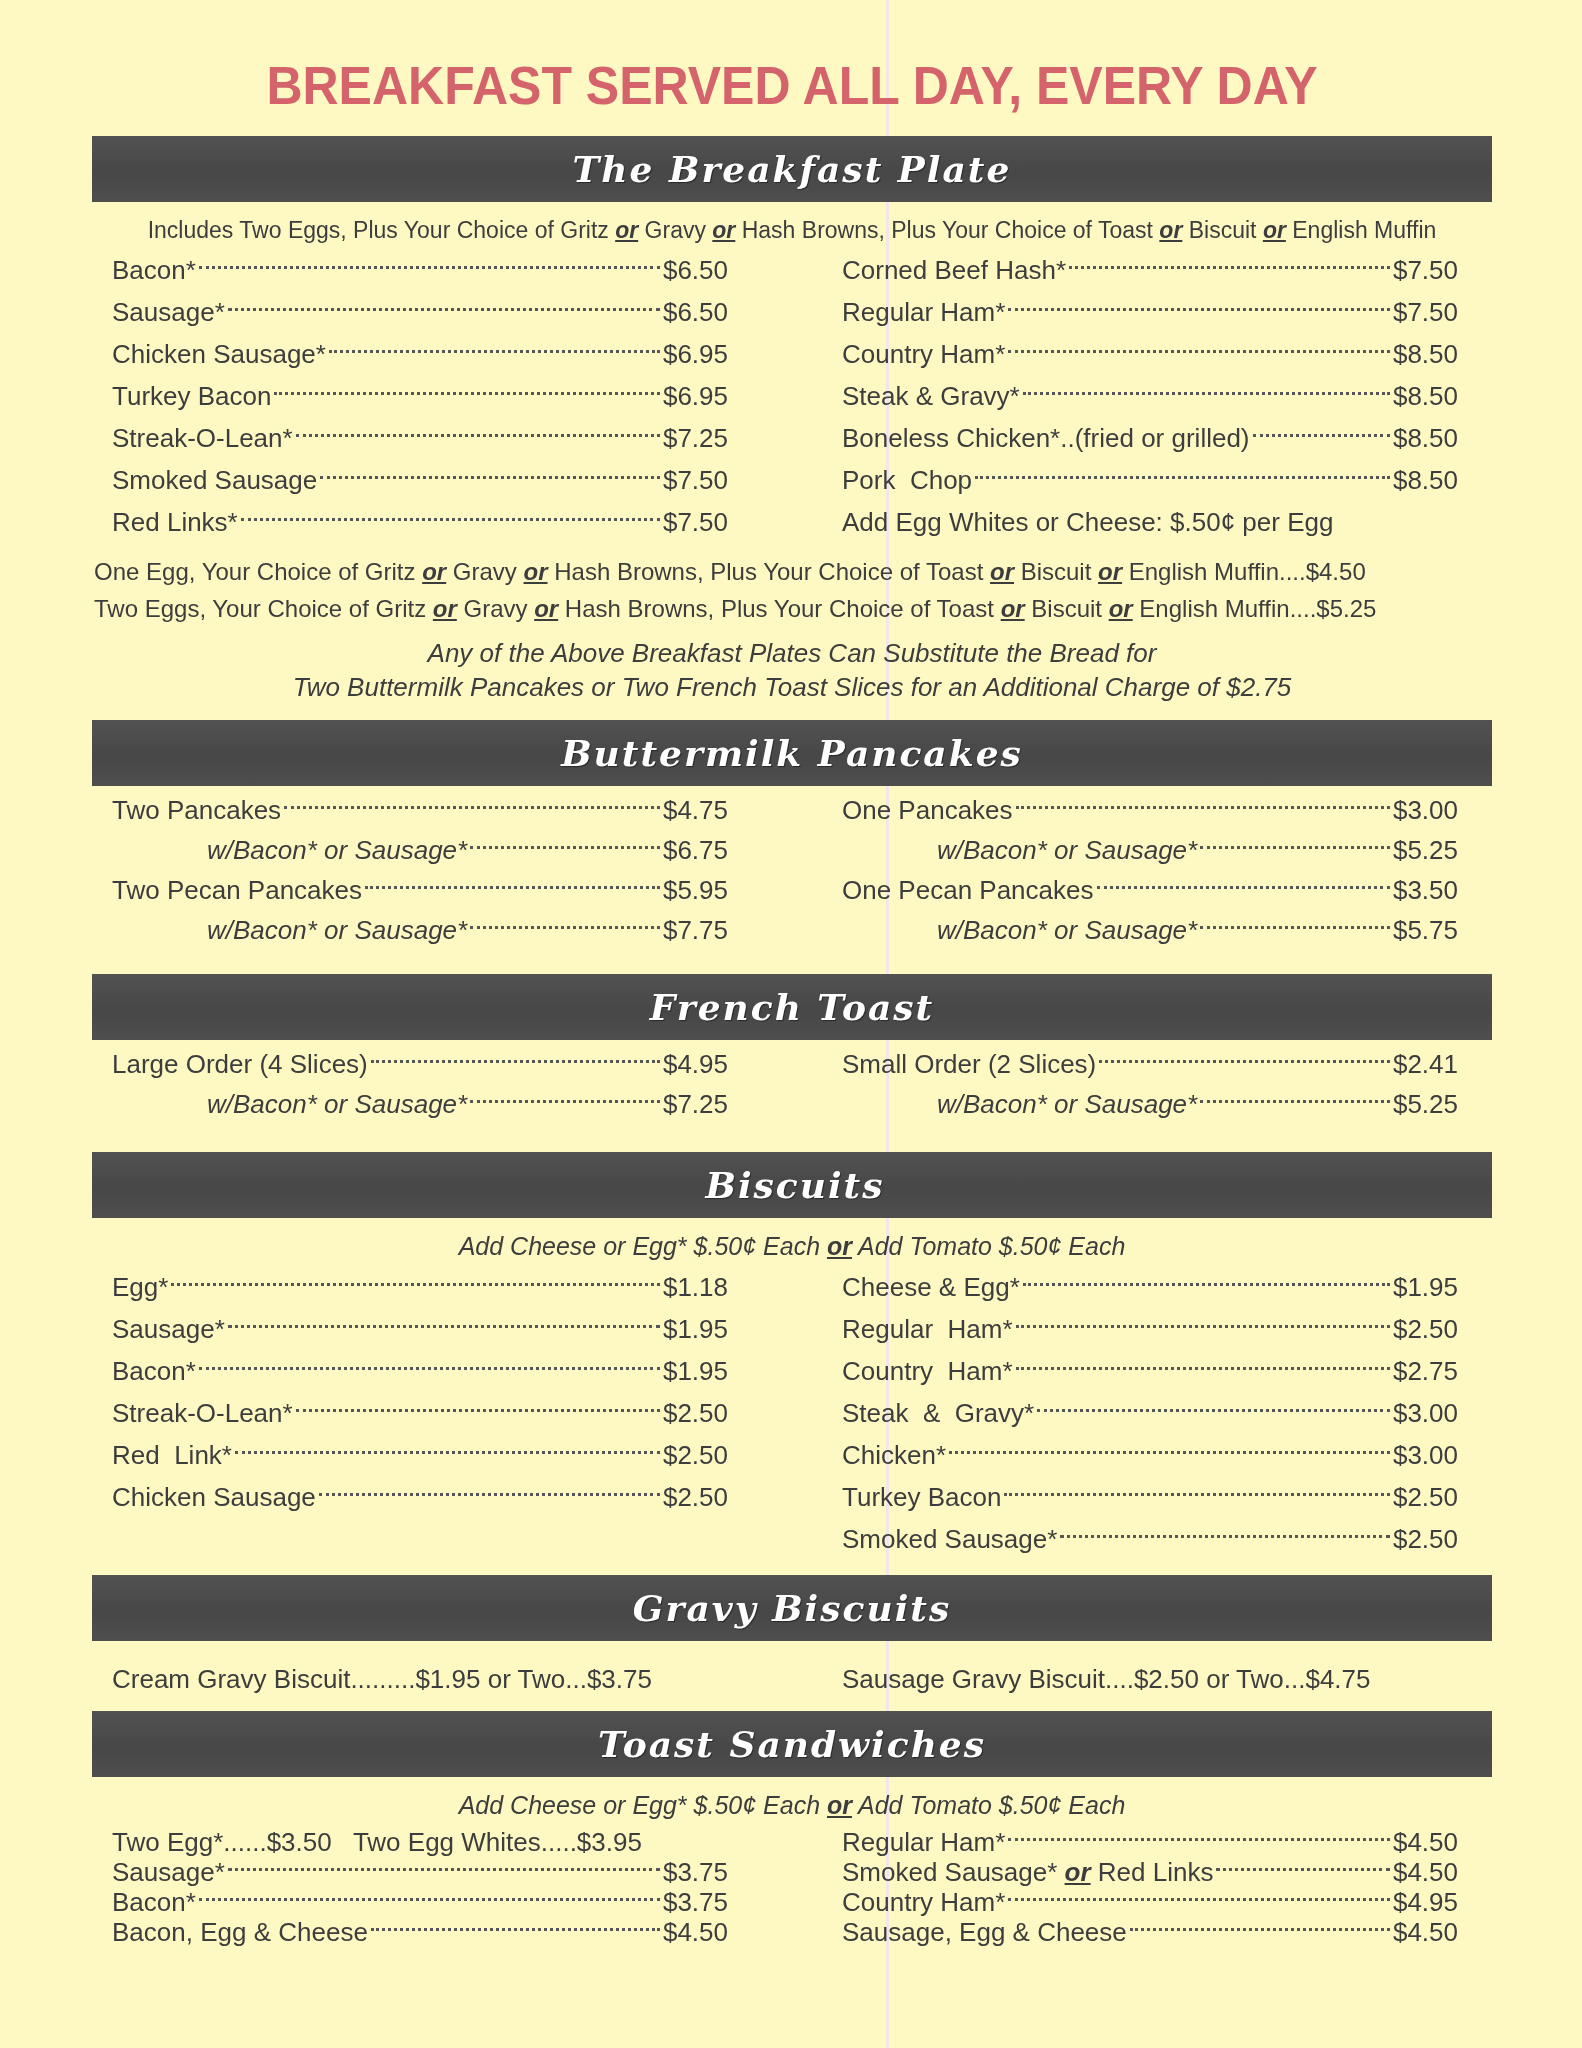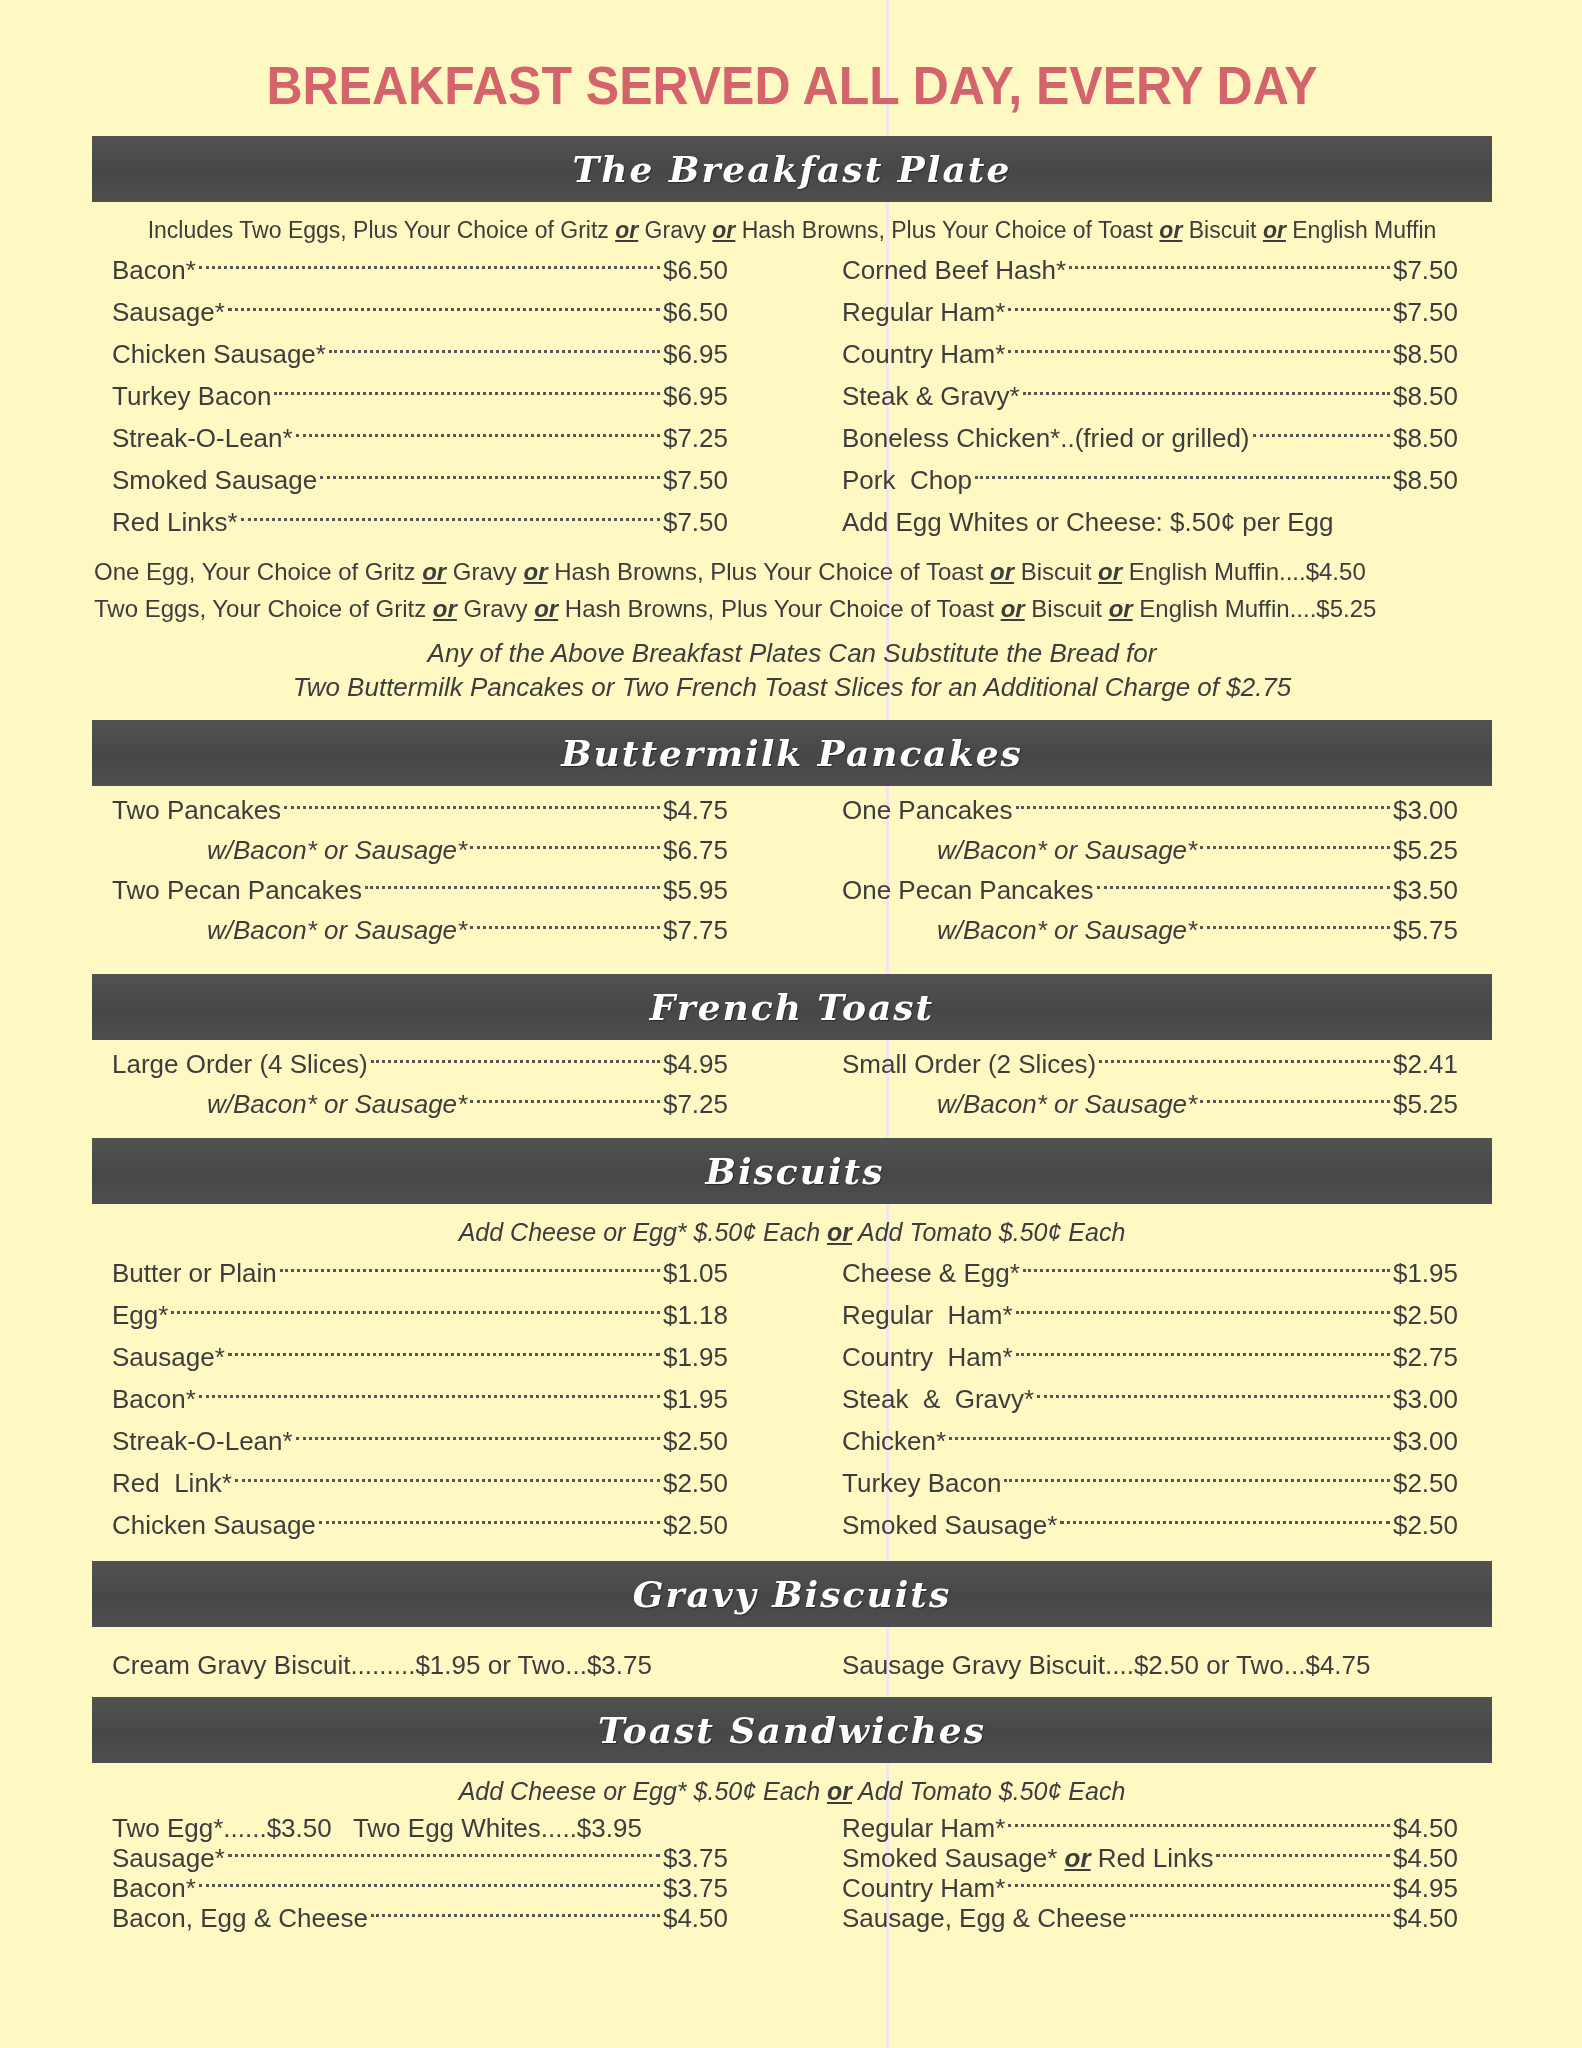--- a/index.html
+++ b/index.html
@@ -40,21 +40,21 @@
     font-family:"DejaVu Serif", serif;
     font-style:italic; font-weight:bold;
     font-size:36px; line-height:48px;
     color:#ffffff;
     letter-spacing:2px;
     text-shadow:1px 1px 1px rgba(0,0,0,.45);
   }
   .s1-banner { margin-top:26px; }
   .s2-banner { margin-top:16px; }
   .s3-banner { margin-top:18px; }
-  .s4-banner { margin-top:8px;padding-left:6px; }
+  .s4-banner { margin-top:22px;padding-left:6px; }
   .s5-banner { margin-top:8px; }
   .s6-banner { margin-top:4px; }
 
   .center-note {
     margin:12px 0 0 0;
     text-align:center;
     font-size:23px; line-height:32px;
     white-space:nowrap;
   }
   .italic-note {
@@ -286,25 +286,20 @@
     </section>
 
     <section>
       <div class="banner s4-banner">
         <span class="banner-text">Biscuits</span>
       </div>
       <p class="italic-note"><span>Add Cheese or Egg* $.50¢ Each  </span><span class="or-word">or</span><span>   Add Tomato $.50¢ Each</span></p>
       <div class="cols">
         <ul class="col">
             <li class="row">
-    <span class="item-name">Butter or Plain</span>
-    <span class="leader"></span>
-    <span class="item-price">$1.05</span>
-  </li>
-            <li class="row">
     <span class="item-name">Egg*</span>
     <span class="leader"></span>
     <span class="item-price">$1.18</span>
   </li>
             <li class="row">
     <span class="item-name">Sausage*</span>
     <span class="leader"></span>
     <span class="item-price">$1.95</span>
   </li>
             <li class="row">

